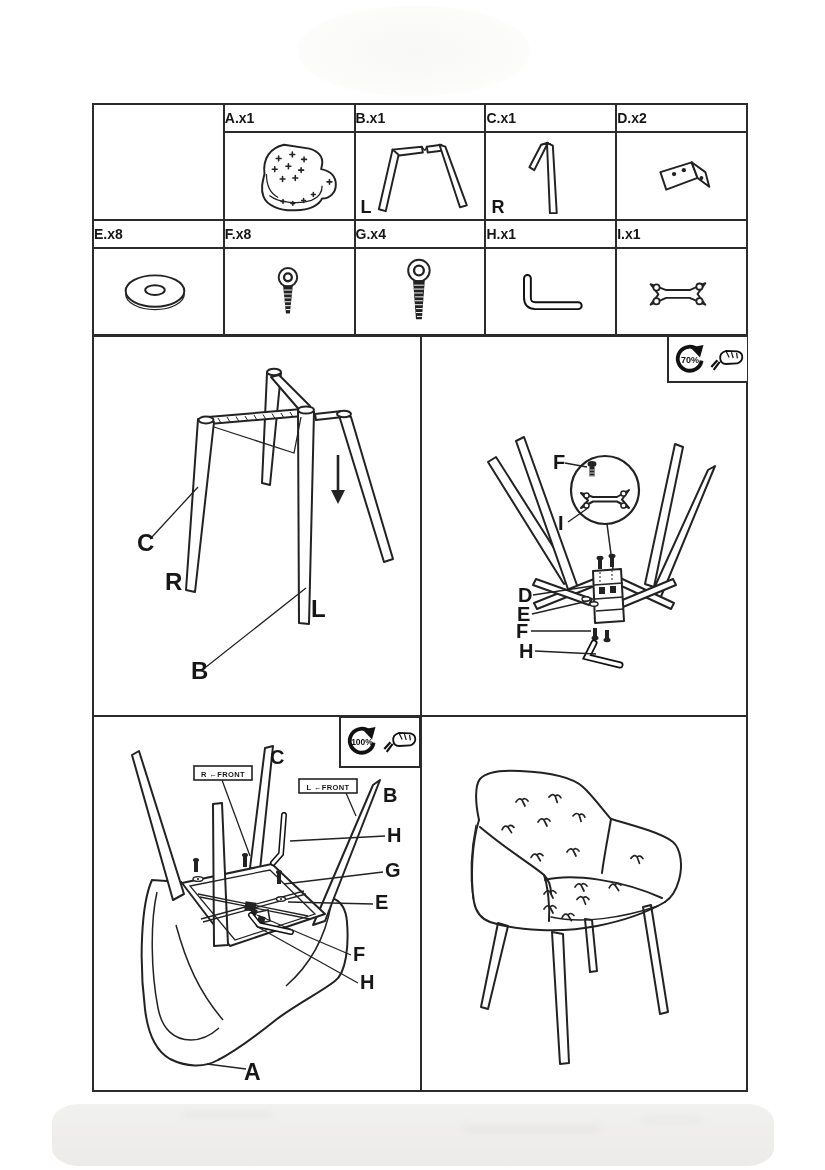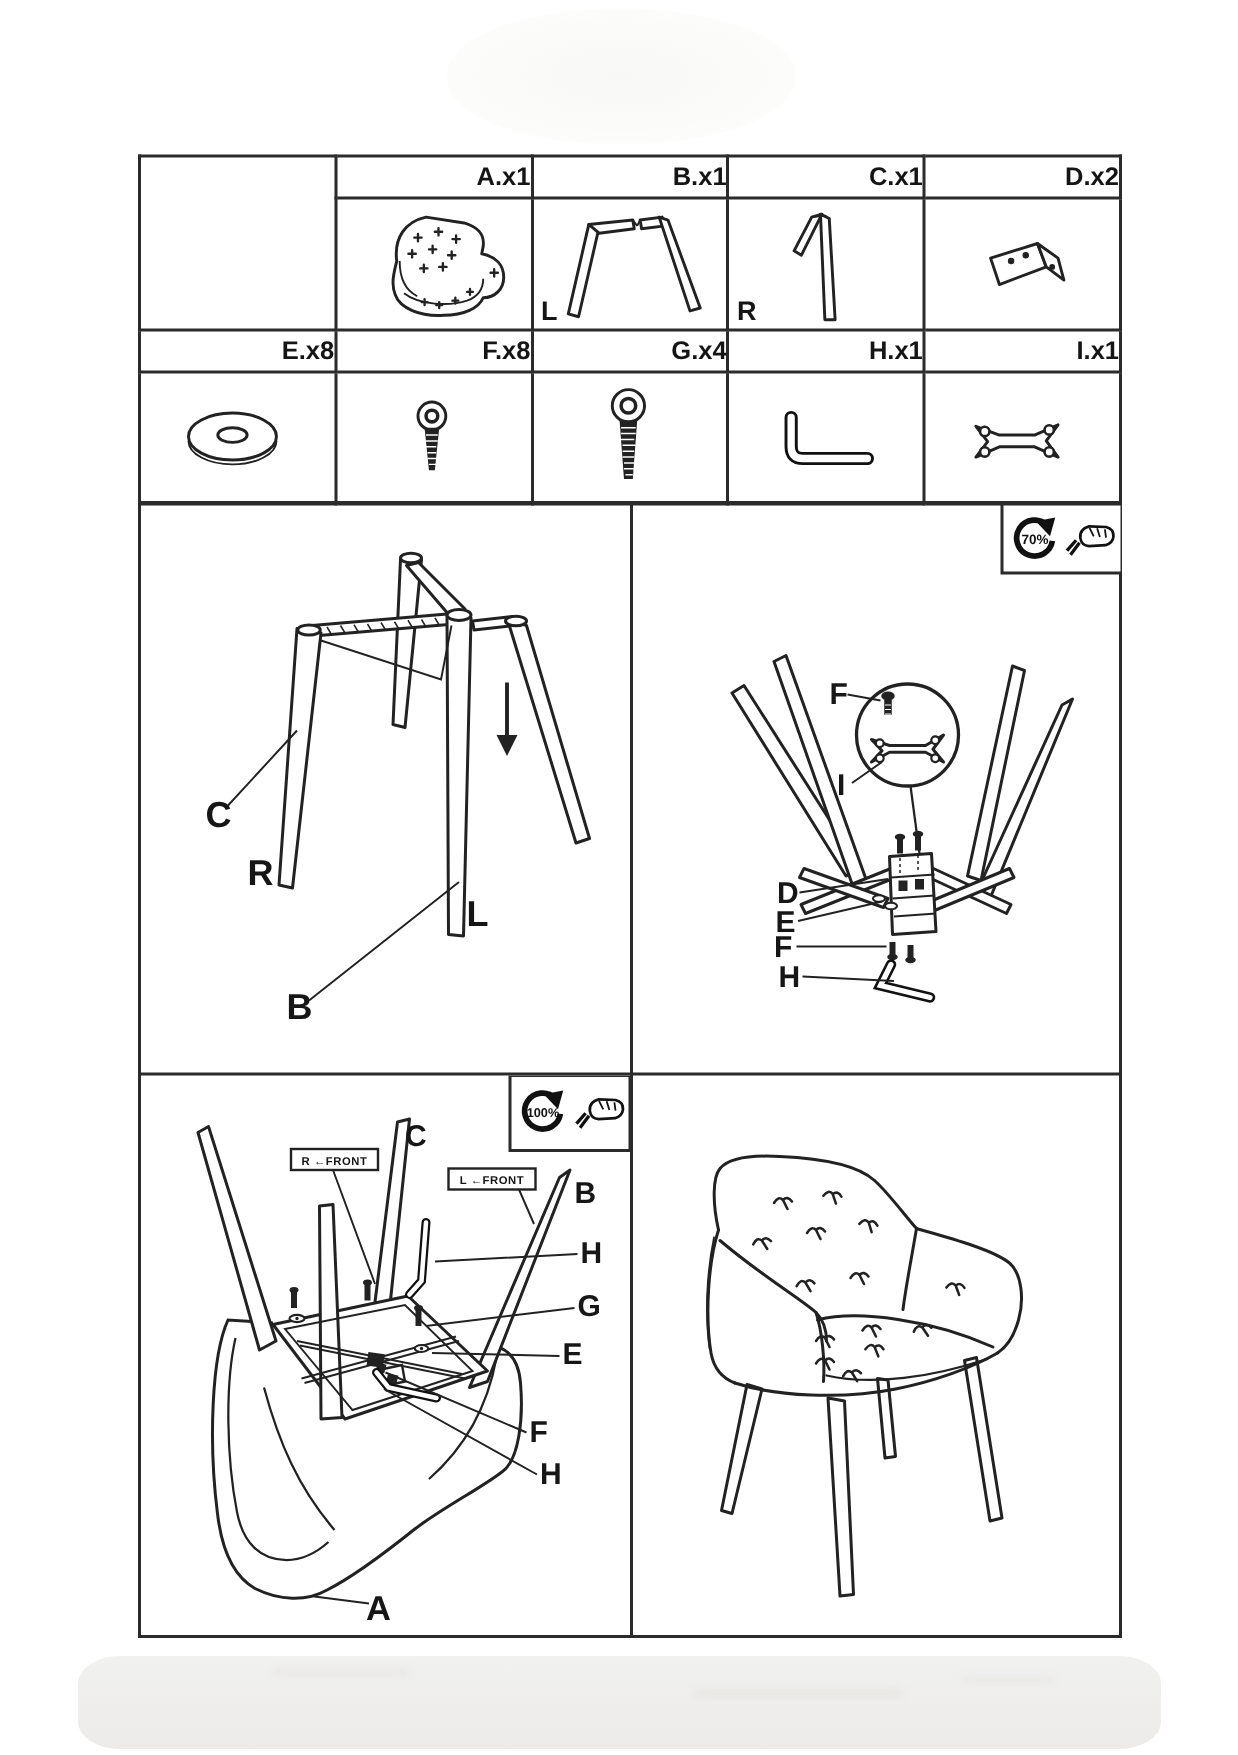--- a/index.html
+++ b/index.html
@@ -7,21 +7,21 @@
          font-family:"Liberation Sans",sans-serif;color:#1c1c1c;}
   
   .blob{position:absolute;left:298px;top:6px;width:232px;height:90px;border-radius:48%;
         background:radial-gradient(ellipse at center,#f8f8f6 0%,#fbfbfa 55%,rgba(255,255,255,0) 95%);}
   .band{position:absolute;left:52px;top:1104px;width:722px;height:62px;border-radius:28px/18px;
         background:linear-gradient(#f1f1ef,#ecebe9);}
   .smudge{position:absolute;background:#dddcd8;opacity:.45;filter:blur(3px);border-radius:4px;}
   
   table.ptable{position:absolute;left:92px;top:103px;width:656px;border-collapse:collapse;table-layout:fixed;}
   table.ptable td{border:2px solid #2b2b2b;padding:0;position:relative;}
-  td.hd{height:26px;text-align:right;font-size:17px;font-weight:bold;color:#151515;vertical-align:middle;}
+  td.hd{height:26px;text-align:left;font-size:14px;font-weight:bold;color:#151515;vertical-align:middle;}
   td.cell{height:86px;}
   td.blankcell{height:114px;}
   .cellwrap{position:absolute;inset:0;}
   .cellwrap svg{width:100%;height:100%;display:block;}
   .corner{position:absolute;left:5px;bottom:1px;font-size:18px;font-weight:bold;color:#151515;}
   
   .diagram{position:absolute;left:92px;top:334px;width:656px;height:758px;border:2px solid #2b2b2b;box-sizing:border-box;}
   .vd{position:absolute;left:326px;top:0;width:2px;height:100%;background:#2b2b2b;}
   .hd-line{position:absolute;left:0;top:379px;width:100%;height:2px;background:#2b2b2b;}
   .panel{position:absolute;}

